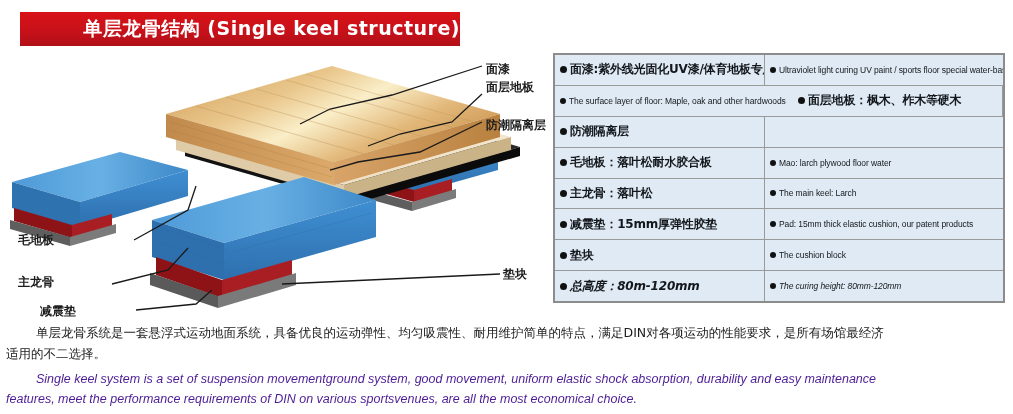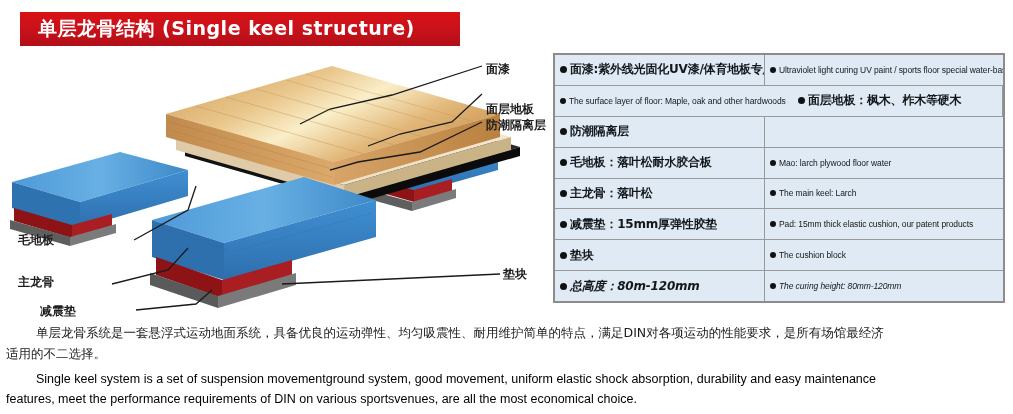--- a/index.html
+++ b/index.html
@@ -21,20 +21,21 @@
     position: absolute;
     left: 20px;
     top: 12px;
     width: 440px;
     height: 34px;
     background: linear-gradient(180deg, #d81217 0%, #c8111a 55%, #b10f18 100%);
     display: flex;
     align-items: center;
     box-sizing: border-box;
     padding-left: 18px;
+    justify-content: flex-end;
   }
   #title-banner .title-text {
     color: #ffffff;
     font-size: 19px;
     font-weight: bold;
     letter-spacing: 0.5px;
     white-space: nowrap;
     font-family: "DejaVu Sans", "Liberation Sans", sans-serif;
   }
 
@@ -51,21 +52,21 @@
   
   .callout {
     position: absolute;
     font-size: 12px;
     font-weight: bold;
     color: #1c1c1c;
     white-space: nowrap;
     font-family: "DejaVu Sans", "Liberation Sans", sans-serif;
   }
   #label-top-coat      { left: 486px; top: 61px; }
-  #label-surface-floor { left: 486px; top: 101px; }
+  #label-surface-floor { left: 486px; top: 79px; }
   #label-moisture      { left: 486px; top: 117px; }
   #label-rough-floor   { left: 18px;  top: 232px; }
   #label-main-keel     { left: 18px;  top: 274px; }
   #label-shock-pad     { left: 40px;  top: 303px; }
   #label-cushion-block { left: 503px; top: 266px; }
 
   
   #spec-table {
     position: absolute;
     left: 553px;
@@ -142,24 +143,25 @@
     line-height: 21px;
     color: #1a1a1a;
     text-indent: 30px;
     padding: 0 8px 0 6px;
     font-family: "DejaVu Sans", "Liberation Sans", sans-serif;
   }
   #para-en {
     margin-top: 5px;
     font-size: 12.5px;
     line-height: 20px;
-    color: #000000;
+    color: #4c1d95;
     text-indent: 30px;
     padding: 0 19px 0 6px;
     font-family: "Liberation Sans", sans-serif;
+    font-style: italic;
   }
 </style>
 </head>
 <body>
 
 <div id="title-banner">
   <span class="title-text">单层龙骨结构 (Single keel structure)</span>
 </div>
 
 <div id="illustration">

